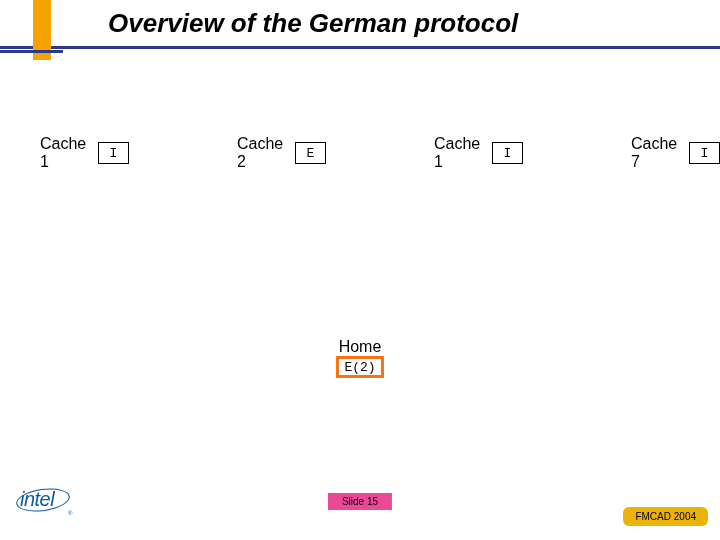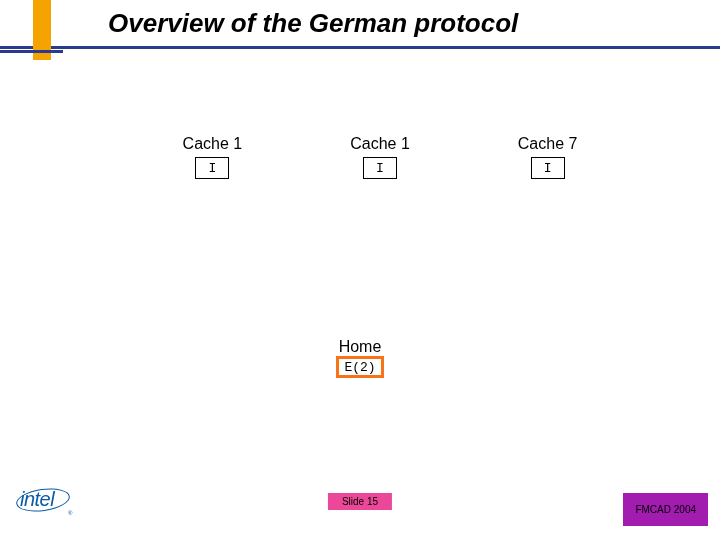--- a/index.html
+++ b/index.html
@@ -6,50 +6,54 @@
   html, body { width: 720px; height: 540px; background: #fff; font-family: "Comic Sans MS", cursive, sans-serif; color: #000; position: relative; overflow: hidden; }
 
   
   .deco-orange-v { position: absolute; left: 33px; top: 0; width: 18px; height: 60px; background: #f5a300; z-index: 2; }
   .deco-blue-h  { position: absolute; left: 0; top: 46px; width: 720px; height: 3px; background: #2a3a8f; z-index: 1; }
   .deco-blue-h-short { position: absolute; left: 0; top: 50px; width: 63px; height: 3px; background: #2a3a8f; z-index: 3; }
 
   .title { position: absolute; left: 108px; top: 8px; font-size: 26px; font-family: "Comic Sans MS", cursive, sans-serif; font-style: italic; }
 
   .caches-row { position: absolute; top: 135px; left: 0; width: 720px; display: flex; justify-content: center; gap: 68px; }
-  .cache-col { display: flex; flex-direction: column; align-items: center; gap: 4px; margin-left: 40px; }
+  .cache-col { display: flex; flex-direction: row; align-items: center; gap: 4px; margin-left: 40px; }
   .cache-label { font-size: 16px; font-family: "Comic Sans MS", cursive, sans-serif; }
   .state-box { width: 34px; height: 22px; border: 1px solid #000; display: flex; align-items: center; justify-content: center; font-family: "Courier New", monospace; font-size: 13px; line-height: 1; }
 
   .home-block { position: absolute; left: 0; top: 338px; width: 720px; display: flex; flex-direction: column; align-items: center; }
   .home-label { font-size: 16px; font-family: "Comic Sans MS", cursive, sans-serif; }
   .home-box { width: 48px; height: 22px; border: 3px solid #f97316; display: flex; align-items: center; justify-content: center; font-family: "Courier New", monospace; font-size: 13px; }
 
   .slide-num { position: absolute; left: 50%; transform: translateX(-50%); bottom: 30px; background: #ec4899; padding: 3px 14px; font-size: 10px; font-family: "Comic Sans MS", cursive, sans-serif; }
 
-  .footer-tag { position: absolute; right: 12px; bottom: 14px; background: #a21caf; padding: 11px 12px; font-size: 10px; font-family: "Comic Sans MS", cursive, sans-serif; }
+  .footer-tag { position: absolute; right: 12px; bottom: 14px; background: #eab308; padding: 4px 12px; font-size: 10px; font-family: "Comic Sans MS", cursive, sans-serif; border-radius: 6px; }
 
   .logo { position: absolute; left: 20px; bottom: 22px; width: 60px; height: 30px; }
   .logo-text { font-family: Arial, Helvetica, sans-serif; font-weight: normal; font-size: 20px; color: #0a5aa6; font-style: italic; letter-spacing: -0.5px; }
   .logo-oval { position: absolute; border: 1.5px solid #0a5aa6; border-radius: 50%; left: -4px; top: 1px; width: 54px; height: 22px; transform: rotate(-8deg); }
   .logo-sub { position: absolute; top: 22px; left: 48px; font-size: 6px; color: #0a5aa6; font-family: Arial, sans-serif; }
 </style>
 </head>
 <body>
 
 <div class="deco-orange-v"></div>
 <div class="deco-blue-h"></div>
 <div class="deco-blue-h-short"></div>
 
 <h1 class="title">Overview of the German protocol</h1>
 
 <div class="caches-row">
   <div class="cache-col">
     <div class="cache-label">Cache 1</div>
     <div class="state-box">I</div>
+  </div>
+  <div class="cache-col">
+    <div class="cache-label">Cache 2</div>
+    <div class="state-box">E</div>
   </div>
   <div class="cache-col">
     <div class="cache-label">Cache 1</div>
     <div class="state-box">I</div>
   </div>
   <div class="cache-col">
     <div class="cache-label">Cache 7</div>
     <div class="state-box">I</div>
   </div>
 </div>

